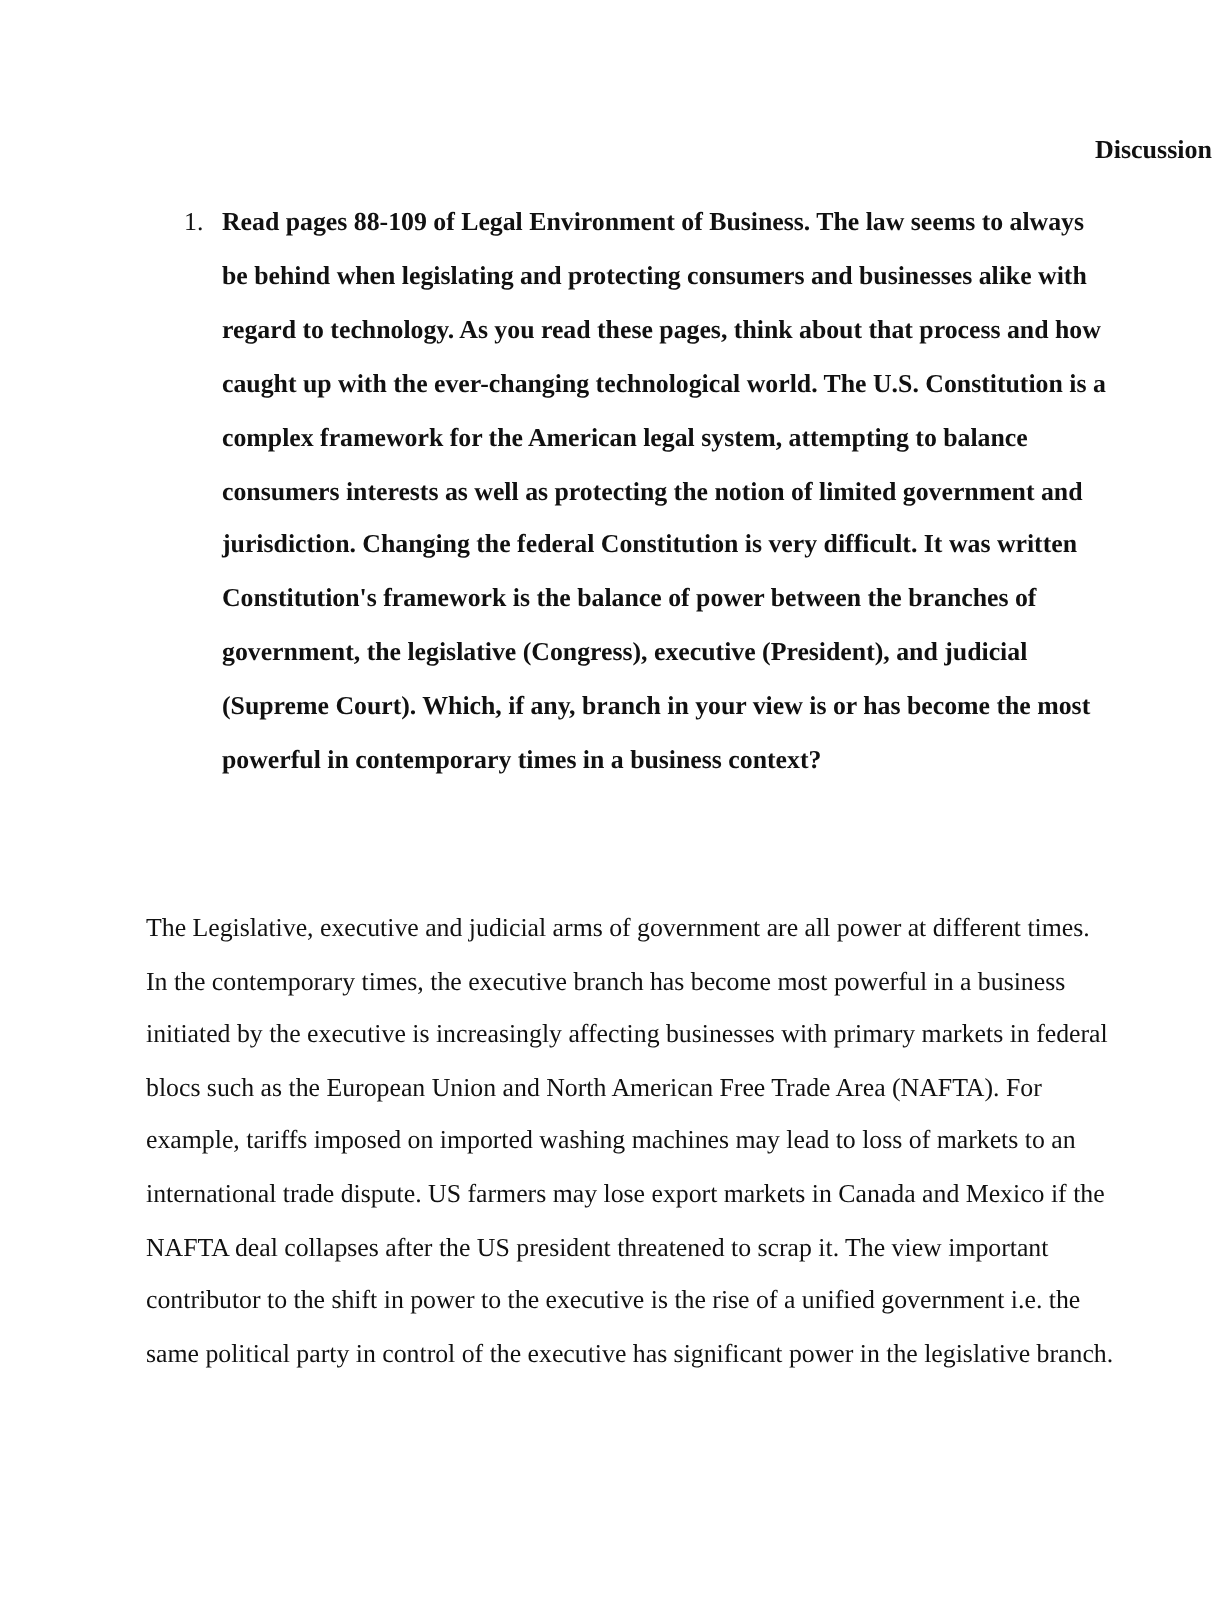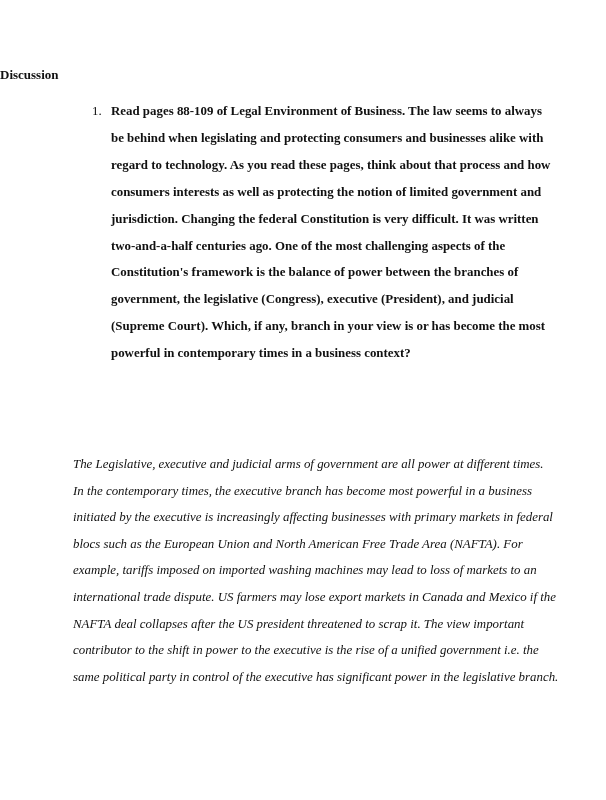--- a/index.html
+++ b/index.html
@@ -1,39 +1,40 @@
 <!DOCTYPE html>
 <html><head>
 <meta charset="utf-8">
 <style>
   html, body { margin: 0; padding: 0; background: #ffffff; }
   body { width: 606px; height: 800px; overflow: hidden; position: relative; font-family: "Liberation Serif", "DejaVu Serif", serif; color: #111; }
   .page { position: absolute; left: 0; top: 0; width: 606px; height: 800px; background: #fff; }
-  .title { position: absolute; top: 66px; left: 0; width: 606px; text-align: left; font-weight: bold; font-size: 13px; line-height: 18px; }
+  .title { position: absolute; top: 66px; left: 0; width: 606px; text-align: right; font-weight: bold; font-size: 13px; line-height: 18px; }
   .list { position: absolute; top: 98px; left: 92px; width: 440px; }
   .list-item { position: relative; padding-left: 19px; font-weight: bold; font-size: 12.9px; line-height: 26.9px; }
   .list-num { position: absolute; left: 0; top: 0; font-weight: normal; }
   .line { display: block; white-space: nowrap; }
-  .body-para { position: absolute; top: 451px; left: 73px; width: 470px; font-size: 12.9px; line-height: 26.6px; font-style: italic; }
+  .body-para { position: absolute; top: 451px; left: 73px; width: 470px; font-size: 12.9px; line-height: 26.6px; }
 </style>
 </head>
 <body>
 
 <div class="page">
   <div class="title">Discussion</div>
 
   <div class="list">
     <div class="list-item">
       <span class="list-num">1.</span>
       <span class="line">Read pages 88-109 of Legal Environment of Business. The law seems to always</span>
       <span class="line">be behind when legislating and protecting consumers and businesses alike with</span>
       <span class="line">regard to technology. As you read these pages, think about that process and how</span>
+      <span class="line">caught up with the ever-changing technological world. The U.S. Constitution is a</span>
+      <span class="line">complex framework for the American legal system, attempting to balance</span>
       <span class="line">consumers interests as well as protecting the notion of limited government and</span>
       <span class="line">jurisdiction. Changing the federal Constitution is very difficult. It was written</span>
-      <span class="line">two-and-a-half centuries ago. One of the most challenging aspects of the</span>
       <span class="line">Constitution's framework is the balance of power between the branches of</span>
       <span class="line">government, the legislative (Congress), executive (President), and judicial</span>
       <span class="line">(Supreme Court). Which, if any, branch in your view is or has become the most</span>
       <span class="line">powerful in contemporary times in a business context?</span>
     </div>
   </div>
 
   <div class="body-para">
     <span class="line">The Legislative, executive and judicial arms of government are all power at different times.</span>
     <span class="line">In the contemporary times, the executive branch has become most powerful in a business</span>

